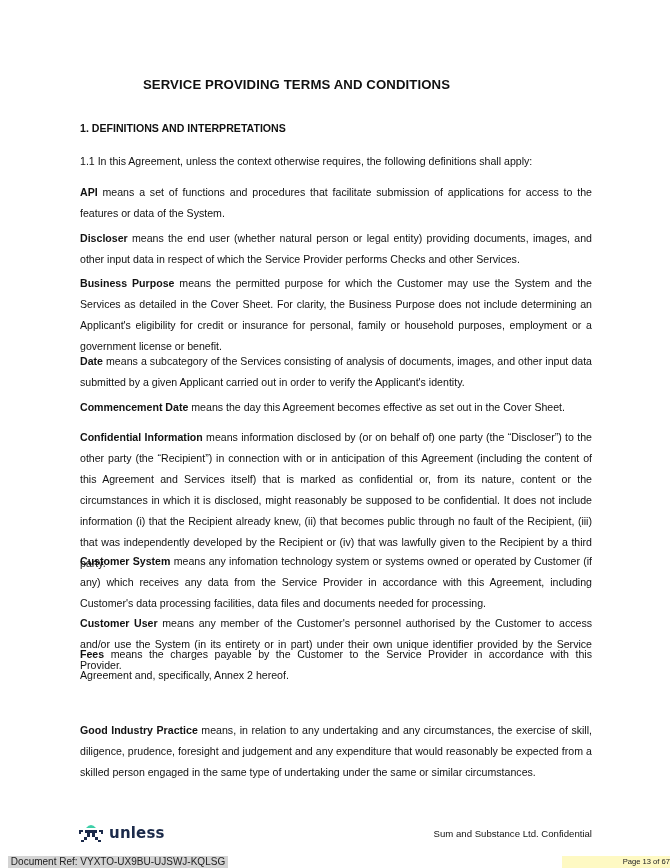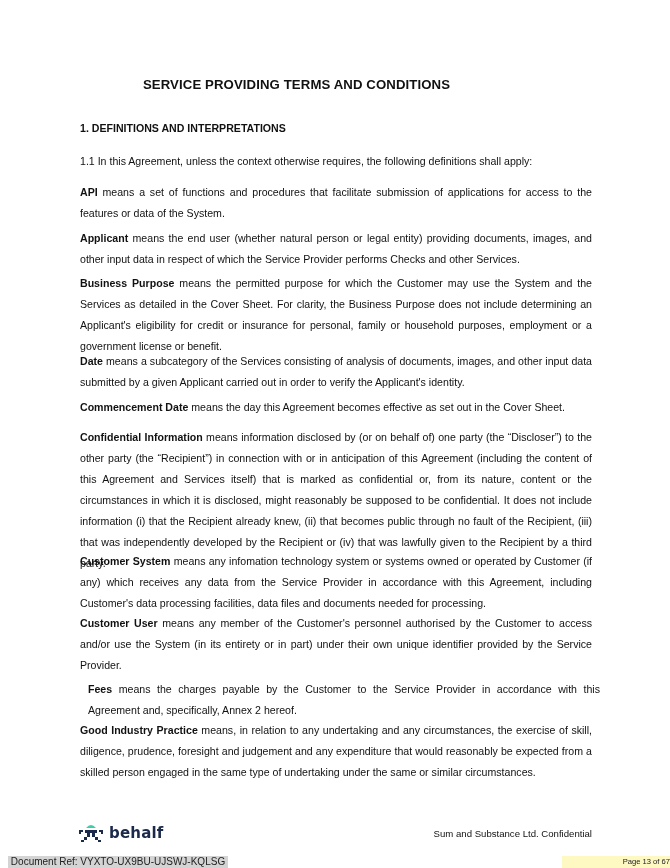--- a/index.html
+++ b/index.html
@@ -48,41 +48,41 @@
 
 <div class="page-title">SERVICE PROVIDING TERMS AND CONDITIONS</div>
 <div class="section-heading">1. DEFINITIONS AND INTERPRETATIONS</div>
 <div class="intro">1.1 In this Agreement, unless the context otherwise requires, the following definitions shall apply:</div>
 
 <div class="defs">
   <p class="def" style="top:182px;">
     <span class="term">API</span><span> means a set of functions and procedures that facilitate submission of applications for access to the features or data of the System.</span>
   </p>
   <p class="def" style="top:228px;">
-    <span class="term">Applicant</span><span> means the end user (whether natural person or legal entity) providing documents, images, and other input data in respect of which the Service Provider performs Checks and other Services.</span>
+    <span class="term">Discloser</span><span> means the end user (whether natural person or legal entity) providing documents, images, and other input data in respect of which the Service Provider performs Checks and other Services.</span>
   </p>
   <p class="def" style="top:273px;">
     <span class="term">Business Purpose</span><span> means the permitted purpose for which the Customer may use the System and the Services as detailed in the Cover Sheet. For clarity, the Business Purpose does not include determining an Applicant's eligibility for credit or insurance for personal, family or household purposes, employment or a government license or benefit.</span>
   </p>
   <p class="def" style="top:351px;">
     <span class="term">Date</span><span> means a subcategory of the Services consisting of analysis of documents, images, and other input data submitted by a given Applicant carried out in order to verify the Applicant's identity.</span>
   </p>
   <p class="def" style="top:397px;">
     <span class="term">Commencement Date</span><span> means the day this Agreement becomes effective as set out in the Cover Sheet.</span>
   </p>
   <p class="def" style="top:427px;">
     <span class="term">Confidential Information</span><span> means information disclosed by (or on behalf of) one party (the “Discloser”) to the other party (the “Recipient”) in connection with or in anticipation of this Agreement (including the content of this Agreement and Services itself) that is marked as confidential or, from its nature, content or the circumstances in which it is disclosed, might reasonably be supposed to be confidential. It does not include information (i) that the Recipient already knew, (ii) that becomes public through no fault of the Recipient, (iii) that was independently developed by the Recipient or (iv) that was lawfully given to the Recipient by a third party.</span>
   </p>
   <p class="def" style="top:551px;">
     <span class="term">Customer System</span><span> means any infomation technology system or systems owned or operated by Customer (if any) which receives any data from the Service Provider in accordance with this Agreement, including Customer's data processing facilities, data files and documents needed for processing.</span>
   </p>
   <p class="def" style="top:613px;">
     <span class="term">Customer User</span><span> means any member of the Customer's personnel authorised by the Customer to access and/or use the System (in its entirety or in part) under their own unique identifier provided by the Service Provider.</span>
   </p>
-  <p class="def" style="top:679px;margin-left:8px;">
+  <p class="def" style="top:644px;">
     <span class="term">Fees</span><span> means the charges payable by the Customer to the Service Provider in accordance with this Agreement and, specifically, Annex 2 hereof.</span>
   </p>
   <p class="def" style="top:720px;">
     <span class="term">Good Industry Practice</span><span> means, in relation to any undertaking and any circumstances, the exercise of skill, diligence, prudence, foresight and judgement and any expenditure that would reasonably be expected from a skilled person engaged in the same type of undertaking under the same or similar circumstances.</span>
   </p>
 </div>
 
 <div class="footer-logo">
   <span>
     <svg width="26" height="22" viewBox="0 0 26 22">
@@ -93,18 +93,18 @@
       <rect x="21" y="8" width="4" height="2" fill="#1b2a4a"></rect>
       <rect x="7" y="8" width="12" height="3" fill="#1b2a4a"></rect>
       <rect x="9" y="11" width="3" height="4" fill="#1b2a4a"></rect>
       <rect x="14" y="11" width="3" height="4" fill="#1b2a4a"></rect>
       <rect x="6" y="15" width="3" height="3" fill="#1b2a4a"></rect>
       <rect x="17" y="15" width="3" height="3" fill="#1b2a4a"></rect>
       <rect x="3" y="18" width="3" height="2" fill="#1b2a4a"></rect>
       <rect x="20" y="18" width="3" height="2" fill="#1b2a4a"></rect>
     </svg>
   </span>
-  <span class="logo-text">behalf</span>
+  <span class="logo-text">unless</span>
 </div>
 
 <div class="confidential">Sum and Substance Ltd. Confidential</div>
 <div class="docref">Document Ref: VYXTO-UX9BU-UJSWJ-KQLSG</div>
 <div class="pagenum">Page 13 of 67</div>
 
 </body></html>

